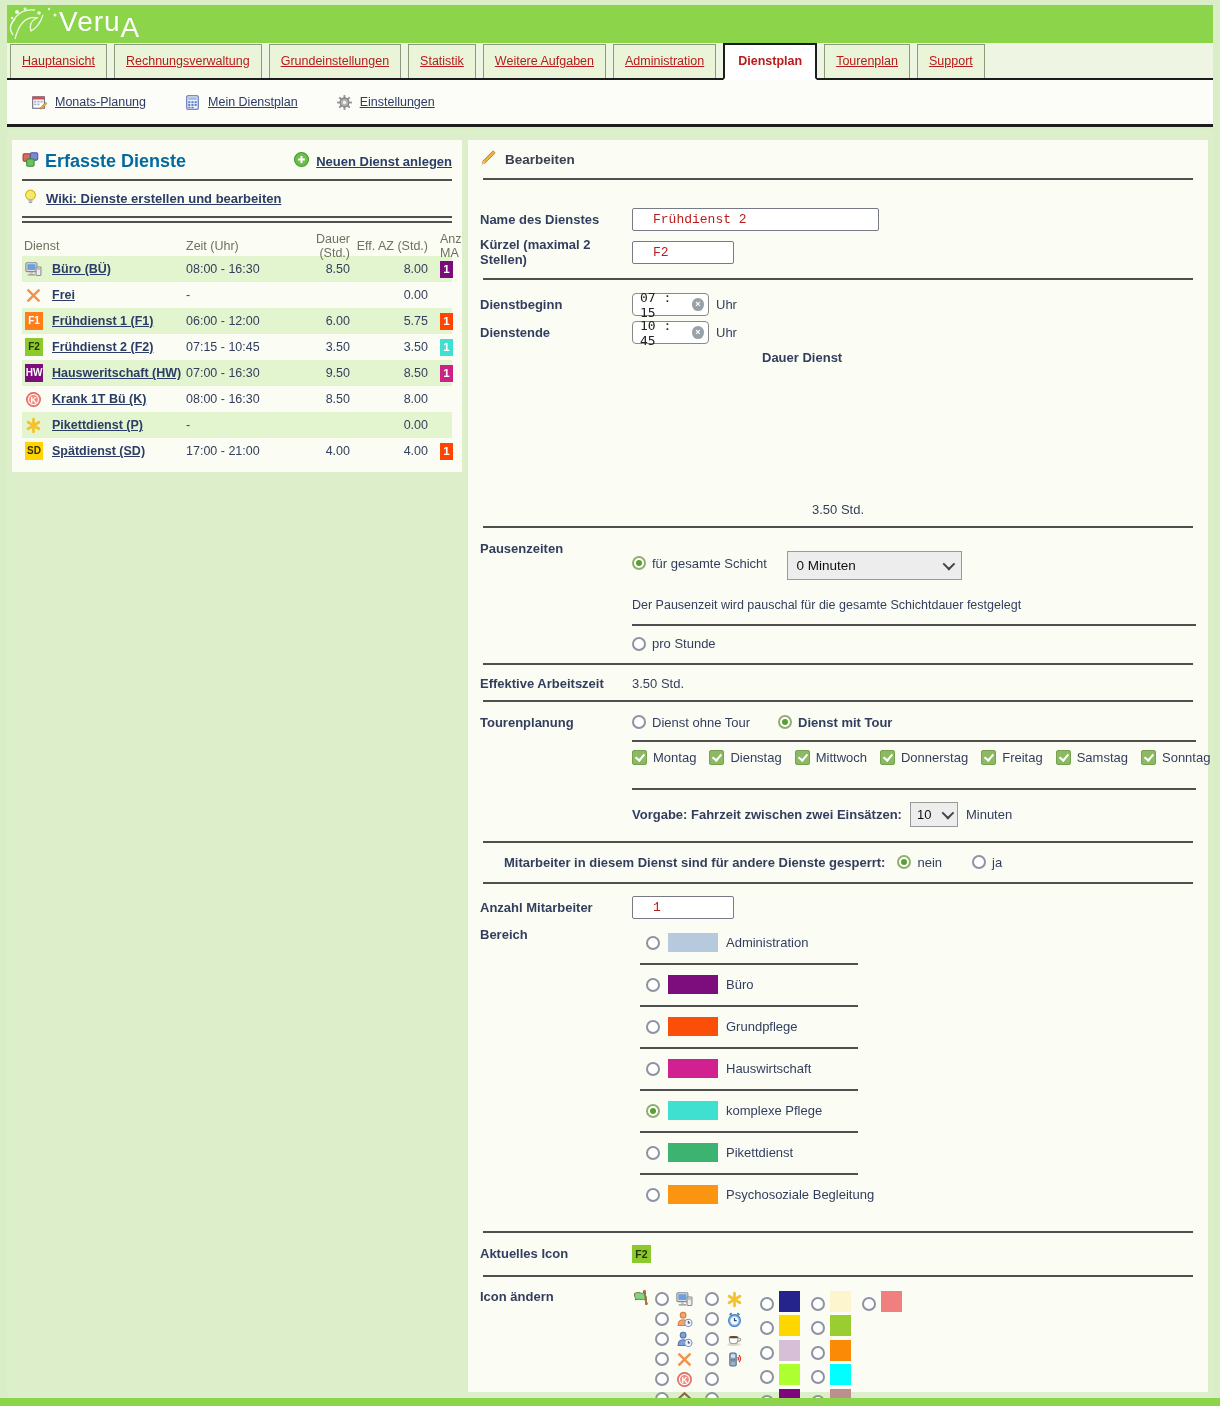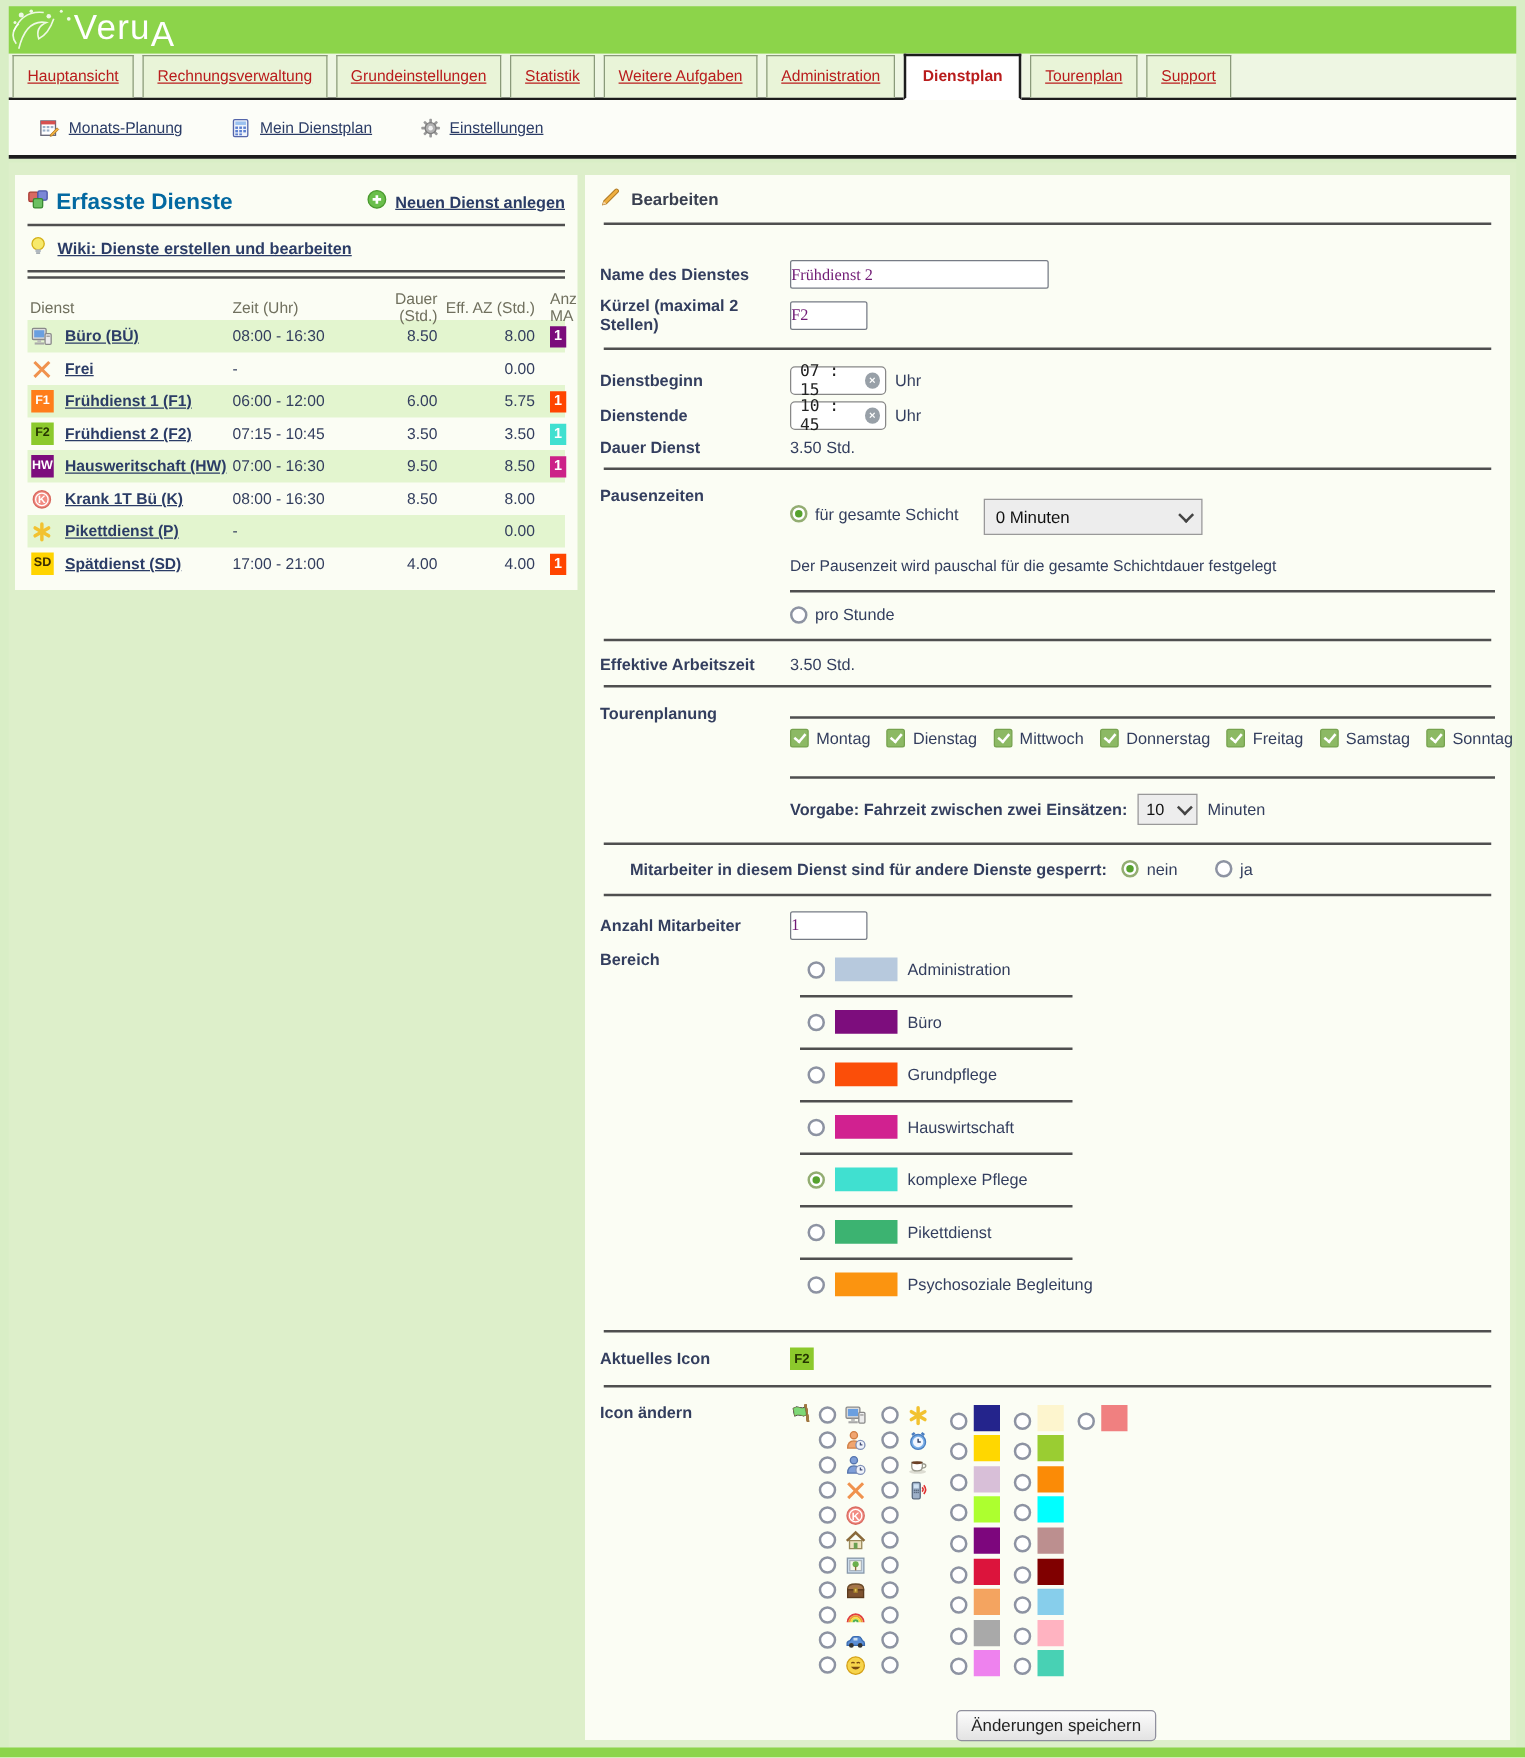--- a/index.html
+++ b/index.html
@@ -55,21 +55,21 @@
 
   
   .form-title-row{display:flex;align-items:center;height:22px;}
   .form-title{font-weight:bold;color:#3a4050;font-size:13.5px;margin-left:8px;}
   .hr-full{border-top:2px solid #4f4f4f;margin:8px 3px;}
   .hr-indent{border-top:2px solid #4f4f4f;}
   .frow{display:flex;align-items:center;}
   .flabel{width:152px;flex:0 0 152px;font-weight:bold;font-size:13px;color:#333e5e;}
   .frow-top{align-items:flex-start;}
   .fright{flex:1;min-width:0;}
-  input.txt{border:1px solid #767b85;border-radius:2px;height:19px;font-size:13px;padding:1px 0;background:#fff;color:#701a75;font-family:Liberation Serif, serif;box-sizing:content-box;}
+  input.txt{border:1px solid #767b85;border-radius:2px;height:19px;font-size:13px;padding:1px 20px;background:#fff;color:#b91c1c;font-family:Liberation Mono, monospace;box-sizing:content-box;}
   .w205{width:205px;} .w60{width:60px;}
   .timebox{width:64px;height:21px;border:1px solid #888;border-radius:4px;background:#fff;display:inline-flex;align-items:center;justify-content:space-between;padding:0 4px 0 7px;font-family:"DejaVu Sans Mono",monospace;font-size:13px;color:#222;}
   .clear-x{width:13px;height:13px;border-radius:50%;background:#98a0a8;color:#fff;font-size:9px;line-height:13px;text-align:center;font-weight:bold;cursor:pointer;font-family:"Liberation Sans",sans-serif;}
   .clear-x::before{content:"×";}
   .suffix{margin-left:7px;}
   .plain{font-size:13px;}
 
   .radio{display:inline-block;width:10px;height:10px;border:2px solid #8d93a2;border-radius:50%;background:#fff;position:relative;vertical-align:middle;flex:0 0 auto;cursor:pointer;}
   .radio.sel{border-color:#93ad72;}
   .radio.sel::after{content:"";position:absolute;left:2px;top:2px;width:6px;height:6px;border-radius:50%;background:#56a22e;}
@@ -459,21 +459,21 @@
       <span class="suffix plain">Uhr</span>
     </div>
     <div class="frow" style="margin-bottom:6px;">
       <div class="flabel">Dienstende</div>
       <span class="timebox">
         <span>10 : 45</span>
         <span class="clear-x"></span>
       </span>
       <span class="suffix plain">Uhr</span>
     </div>
-    <div class="frow" style="margin-bottom:4px;">
+    <div class="frow" style="margin-bottom:4px;flex-direction:column;">
       <div class="flabel">Dauer Dienst</div>
       <span class="plain">3.50 Std.</span>
     </div>
     <div class="hr-full" style="margin-top:9px;margin-bottom:13px;"></div>
 
     <div class="frow frow-top">
       <div class="flabel">Pausenzeiten</div>
       <div class="fright">
         <label class="opt">
           <span class="radio sel"></span>
@@ -495,20 +495,30 @@
 
     <div class="frow">
       <div class="flabel">Effektive Arbeitszeit</div>
       <span class="plain">3.50 Std.</span>
     </div>
     <div class="hr-full" style="margin-top:9px;margin-bottom:13px;"></div>
 
     <div class="frow frow-top">
       <div class="flabel">Tourenplanung</div>
       <div class="fright">
+        <div style="display:flex;gap:28px;align-items:center;">
+          <label class="opt">
+            <span class="radio"></span>
+            <span>Dienst ohne Tour</span>
+          </label>
+          <label class="opt" style="font-weight:bold;">
+            <span class="radio sel"></span>
+            <span>Dienst mit Tour</span>
+          </label>
+        </div>
         <div class="hr-indent" style="margin:10px 0 8px;"></div>
         <div id="weekdays" style="display:flex;gap:13px;flex-wrap:nowrap;">
             <label class="opt">
               <span class="check"></span>
               <span>Montag</span>
             </label>
             <label class="opt">
               <span class="check"></span>
               <span>Dienstag</span>
             </label>

